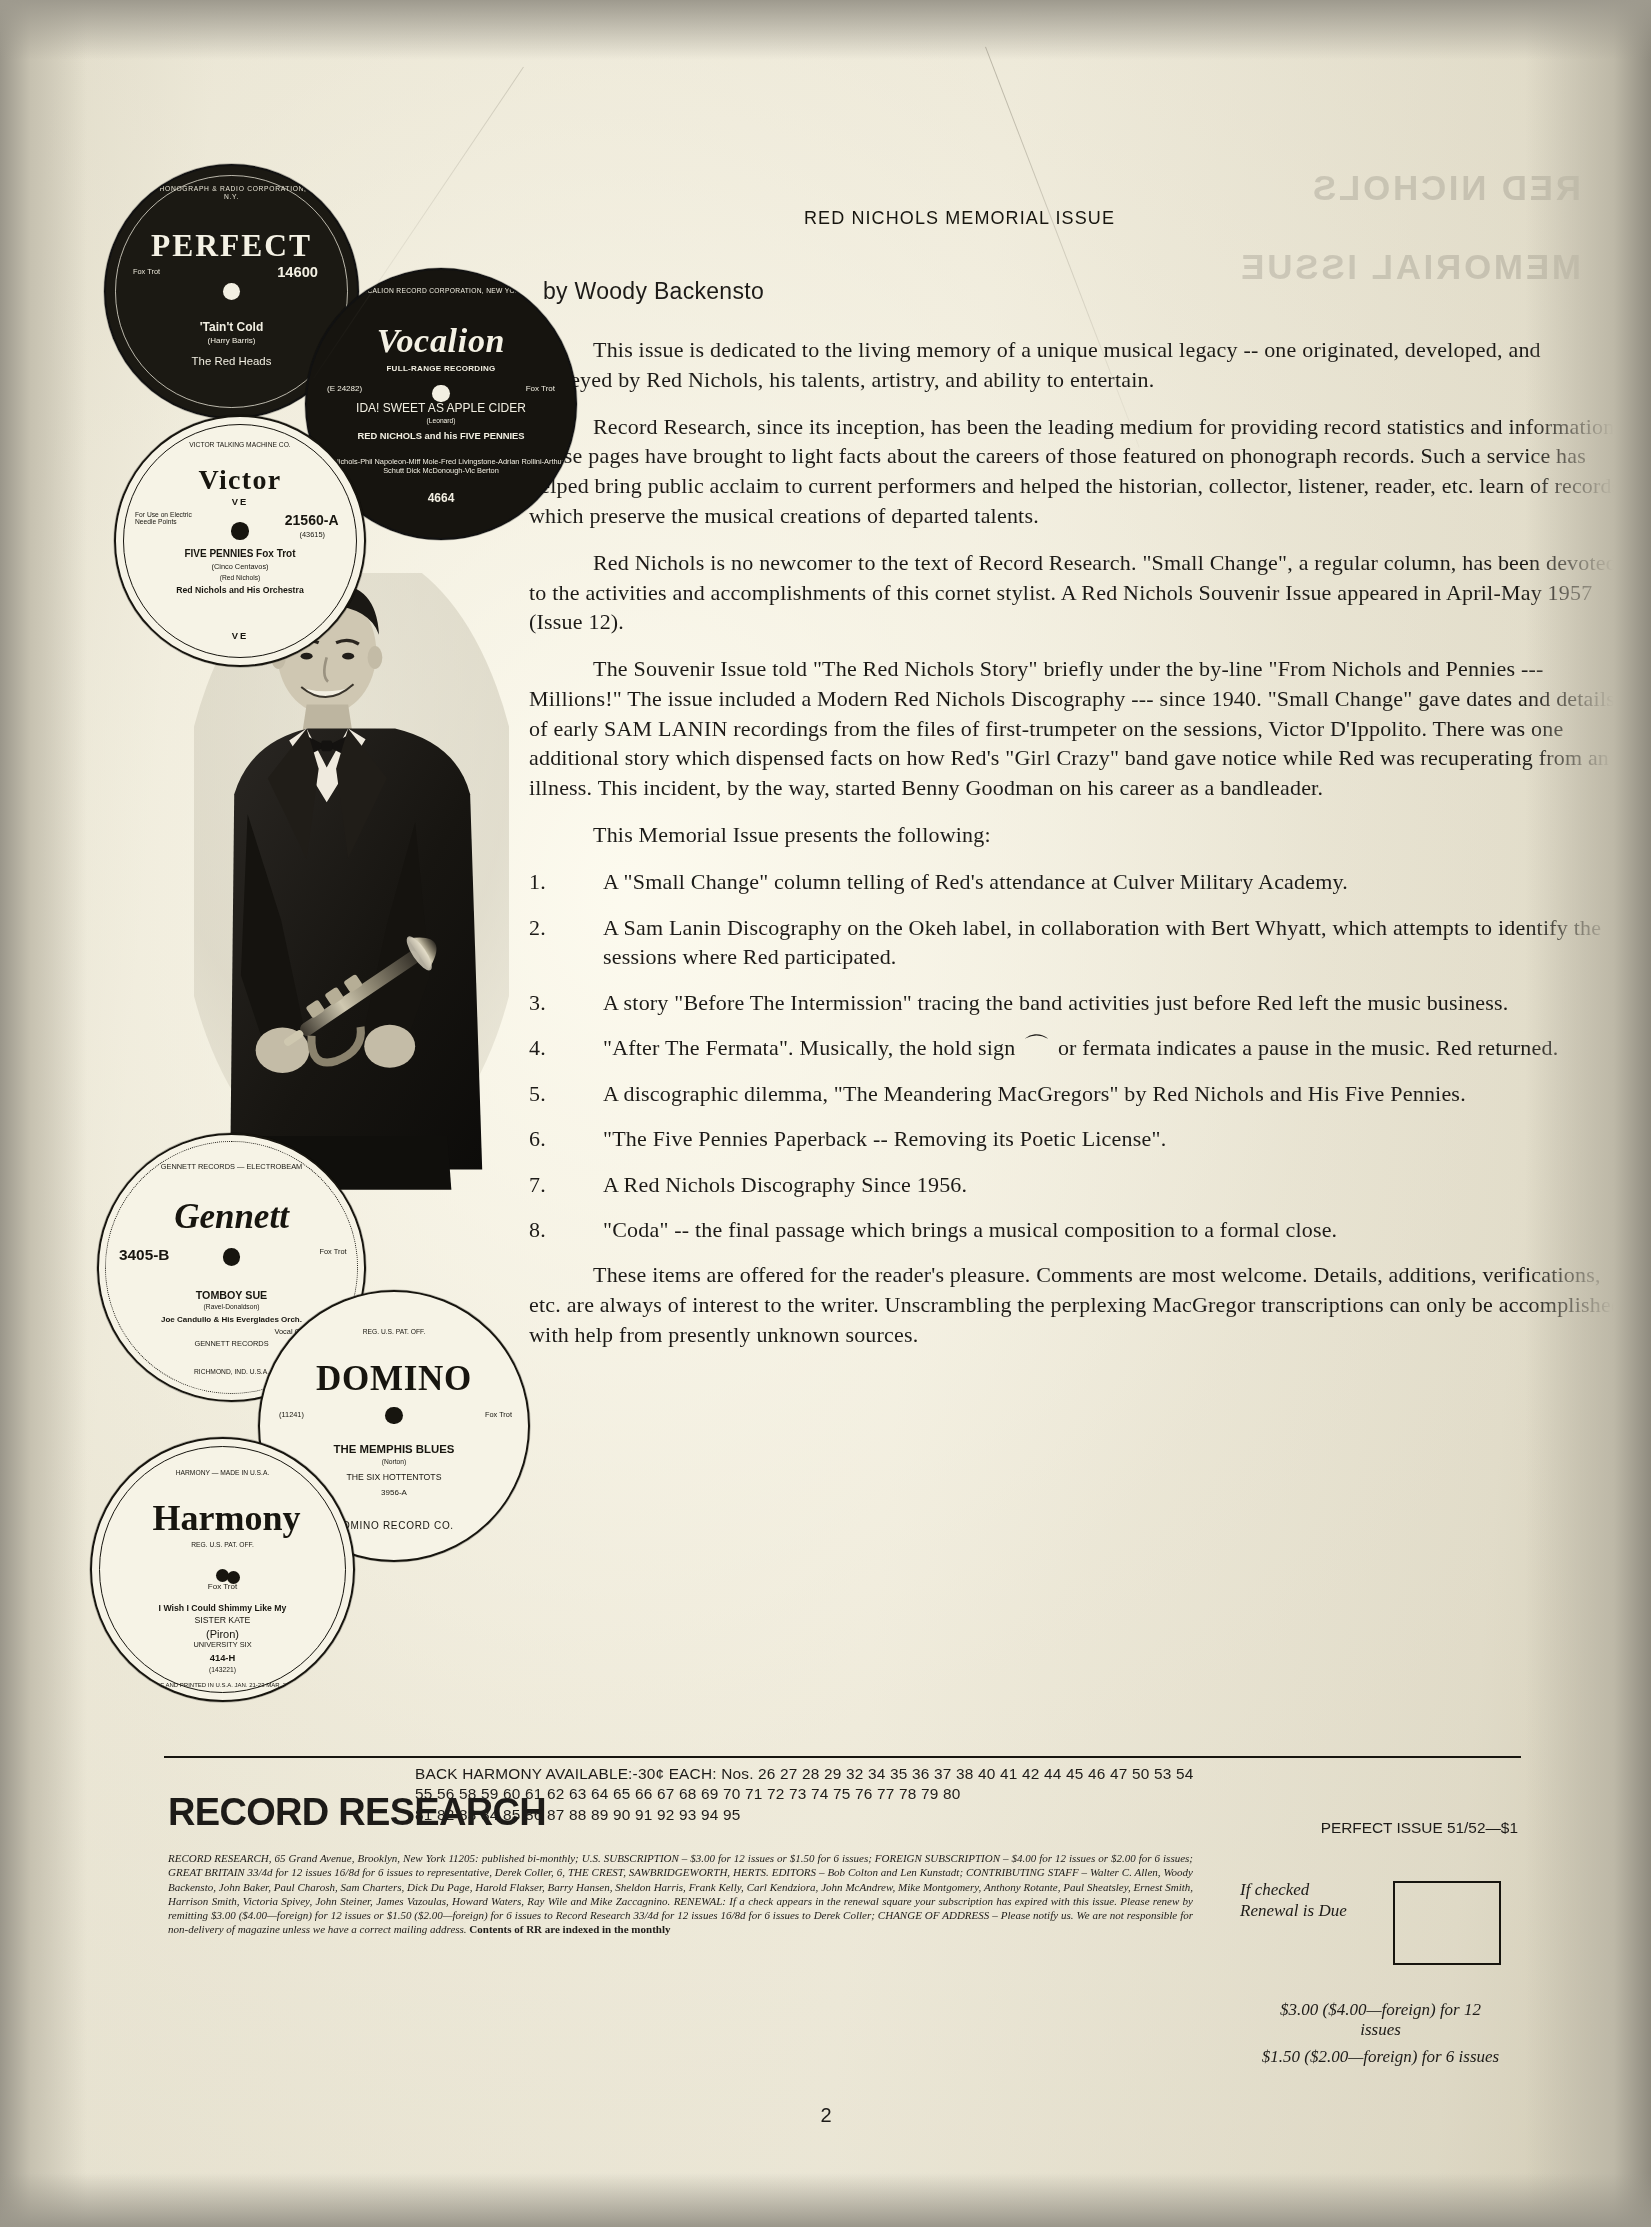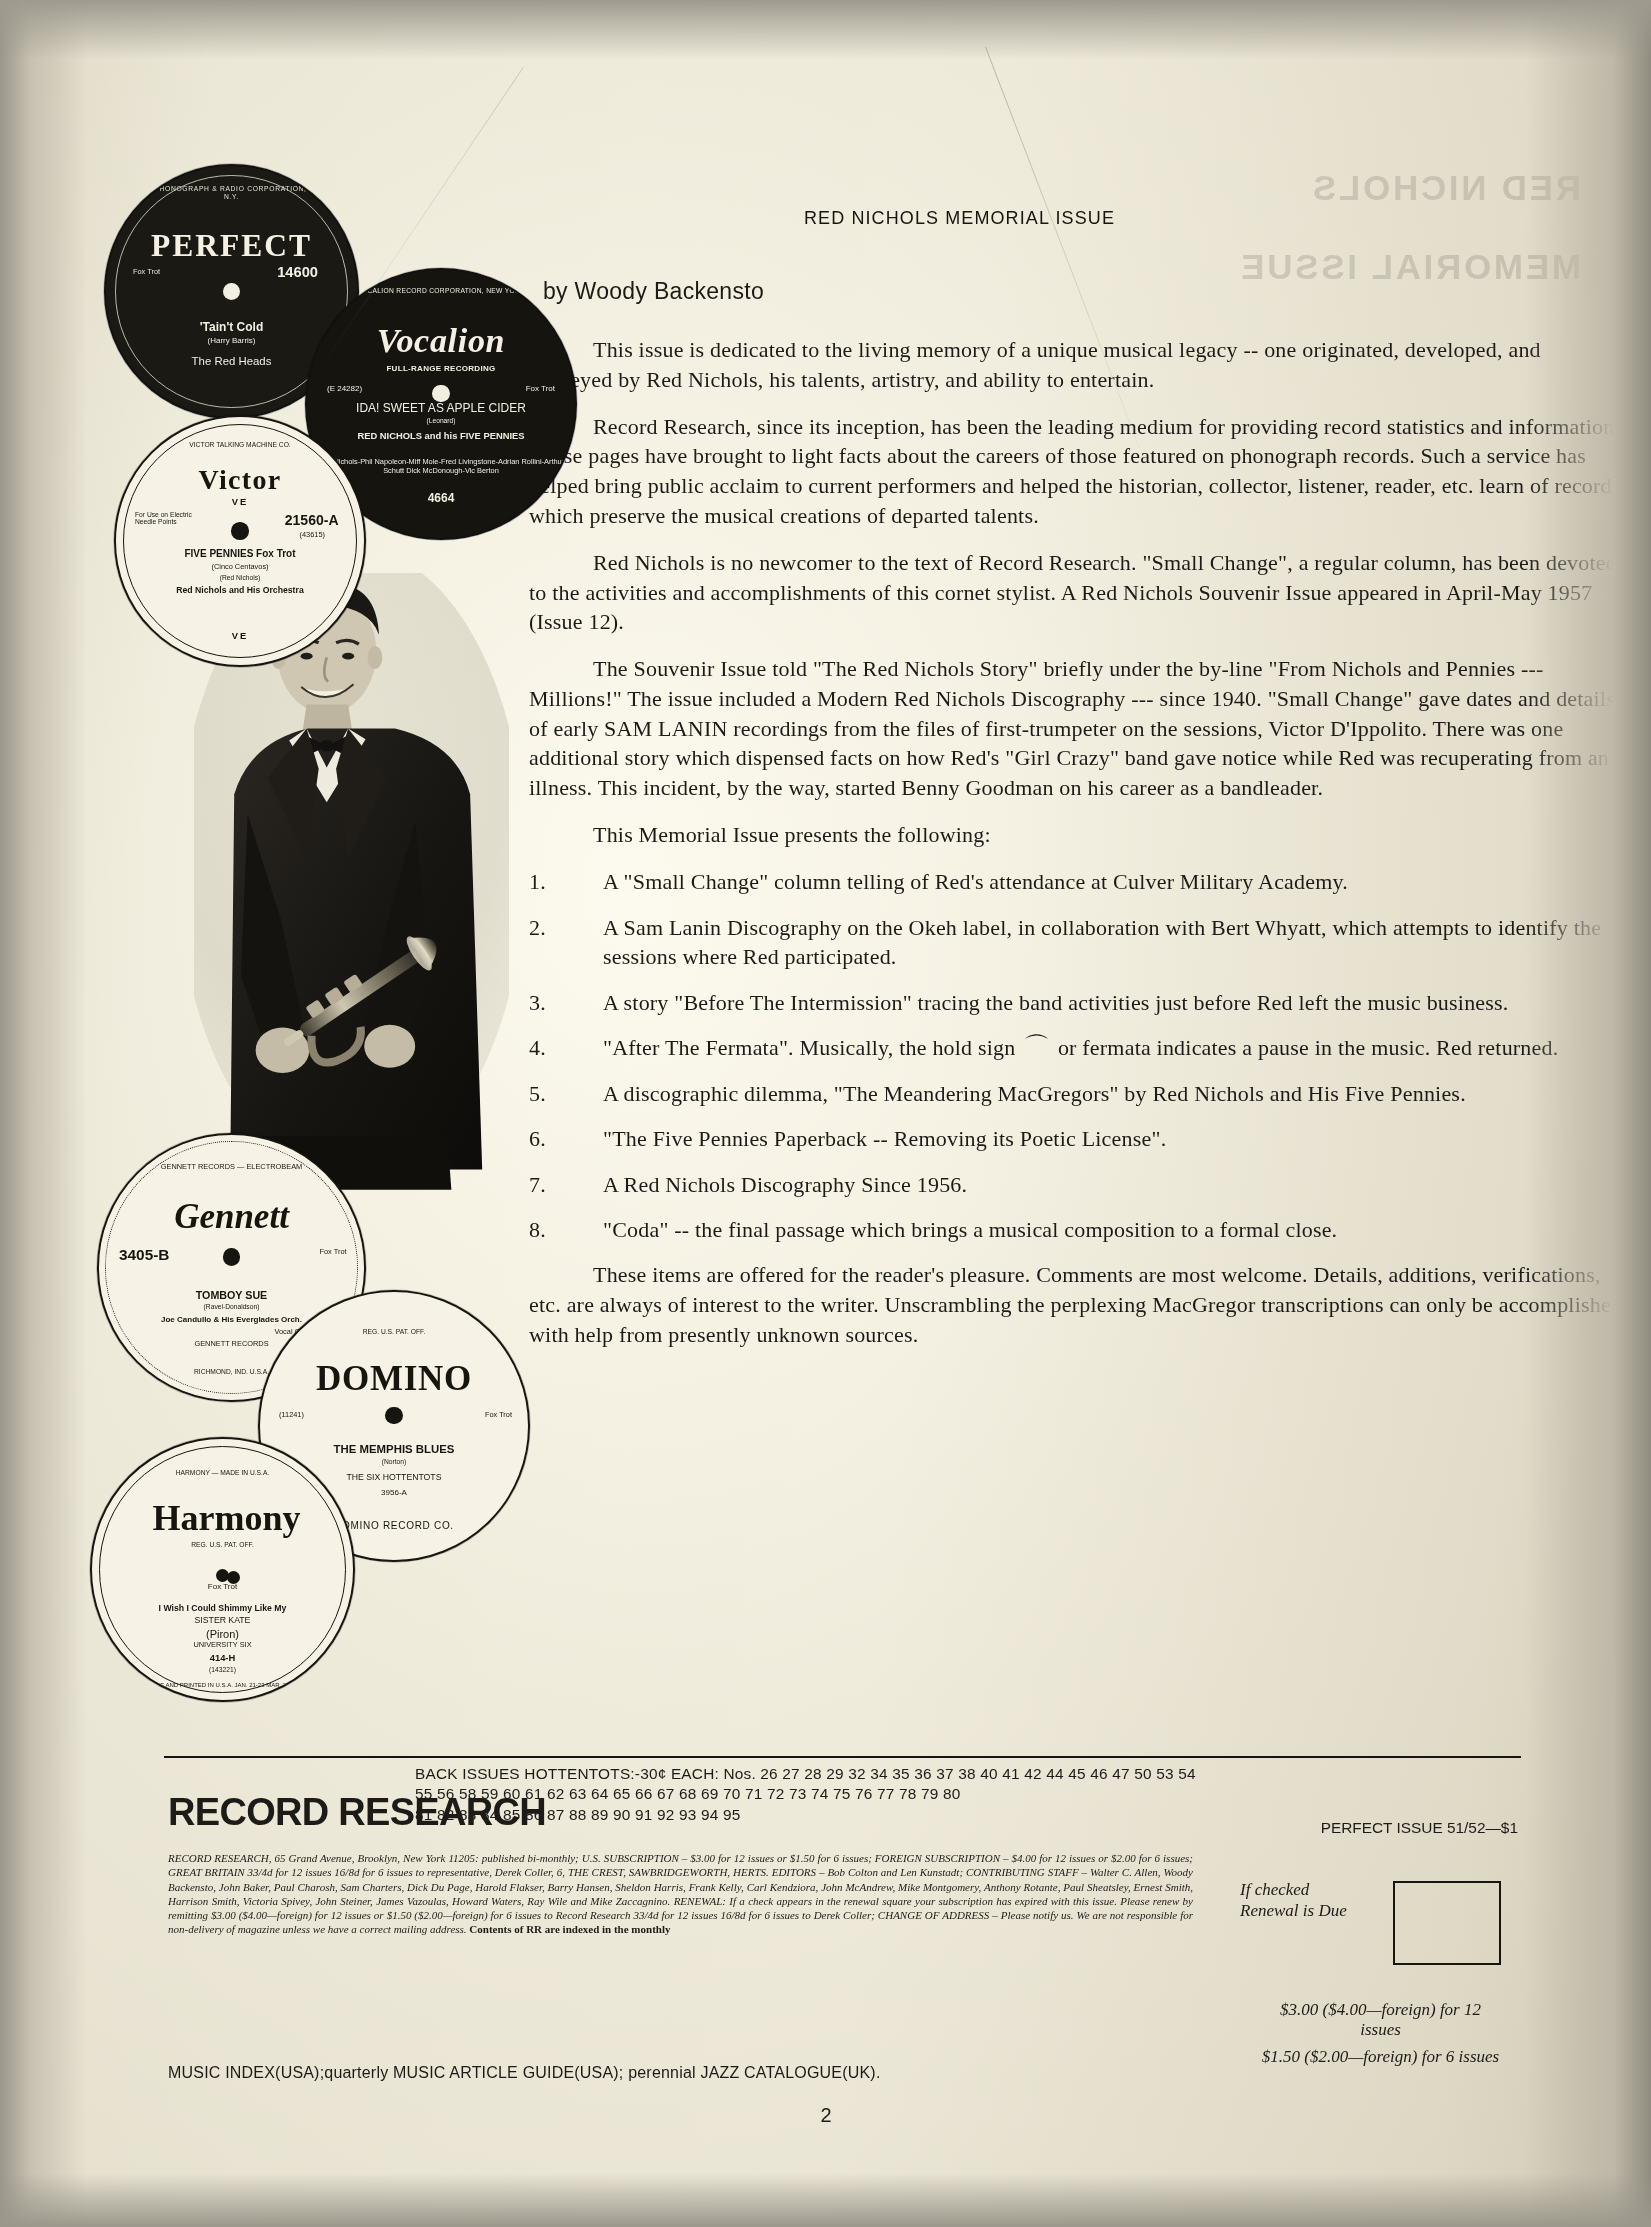--- a/index.html
+++ b/index.html
@@ -656,42 +656,41 @@
     <div class="t3">(Piron)</div>
     <div class="t4">UNIVERSITY SIX</div>
     <div class="t5">414-H</div>
     <div class="t6">(143221)</div>
     <div class="bot">MADE AND PRINTED IN U.S.A. JAN. 21-23  MAR. 22-23</div>
   </div>
 
   <div class="rule"></div>
 
   <div class="back-issues">
-    <span>BACK ISSUES HOTTENTOTS:-30¢ EACH:  Nos.</span>
+    <span>BACK HARMONY AVAILABLE:-30¢ EACH:  Nos.</span>
     <span>26 27 28 29 32 34 35 36 37 38 40 41 42 44 45 46 47 50 53 54</span>
     <div class="bi-line2">55 56 58 59 60 61 62 63 64 65 66 67 68 69 70 71 72 73 74 75 76 77 78 79 80</div>
     <div class="bi-line2">81 82 83 84 85 86 87 88 89 90 91 92 93 94 95</div>
   </div>
 
   <div class="rr-title">RECORD RESEARCH</div>
   <div class="perfect-issue">PERFECT ISSUE 51/52—$1</div>
 
   <div class="colophon">
     <span>RECORD RESEARCH, 65 Grand Avenue, Brooklyn, New York 11205: published bi-monthly; U.S. SUBSCRIPTION – $3.00 for 12 issues or $1.50 for 6 issues; FOREIGN SUBSCRIPTION – $4.00 for 12 issues or $2.00 for 6 issues; GREAT BRITAIN 33/4d for 12 issues 16/8d for 6 issues to representative, Derek Coller, 6, THE CREST, SAWBRIDGEWORTH, HERTS.  EDITORS – Bob Colton and Len Kunstadt; CONTRIBUTING STAFF – Walter C. Allen, Woody Backensto, John Baker, Paul Charosh, Sam Charters, Dick Du Page, Harold Flakser, Barry Hansen, Sheldon Harris, Frank Kelly, Carl Kendziora, John McAndrew, Mike Montgomery, Anthony Rotante, Paul Sheatsley, Ernest Smith, Harrison Smith, Victoria Spivey, John Steiner, James Vazoulas, Howard Waters, Ray Wile and Mike Zaccagnino.  RENEWAL: If a check appears in the renewal square your subscription has expired with this issue.  Please renew by remitting $3.00 ($4.00—foreign) for 12 issues or $1.50 ($2.00—foreign) for 6 issues to Record Research 33/4d for 12 issues 16/8d for 6 issues to Derek Coller; CHANGE OF ADDRESS – Please notify us.  We are not responsible for non-delivery of magazine unless we have a correct mailing address.</span>
     <b>Contents of RR are indexed in the monthly</b>
   </div>
 
   <div class="checkbox-area">
     <div class="cb-label">If checked Renewal is Due</div>
     <div class="cb-box"></div>
     <div class="price1">$3.00 ($4.00—foreign) for 12 issues</div>
     <div class="price2">$1.50 ($2.00—foreign) for 6 issues</div>
   </div>
 
-  <div class="index-line">MUSIC INDEX(USA);quarterly MUSIC ARTICLE GUIDE(USA); perennial JAZZ CATALOGUE(UK).</div>
   <div class="page-number">2</div>
 
   <div class="crease"></div>
   <div class="crease2"></div>
   <div class="page-edge-left"></div>
   <div class="page-edge-right"></div>
   <div class="page-edge-top"></div>
   <div class="page-edge-bottom"></div>
 </div>
 

